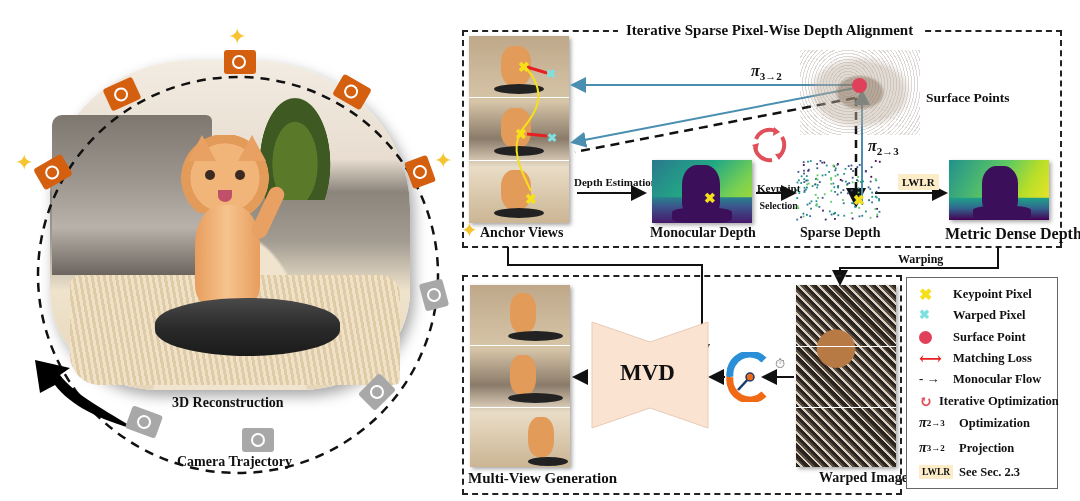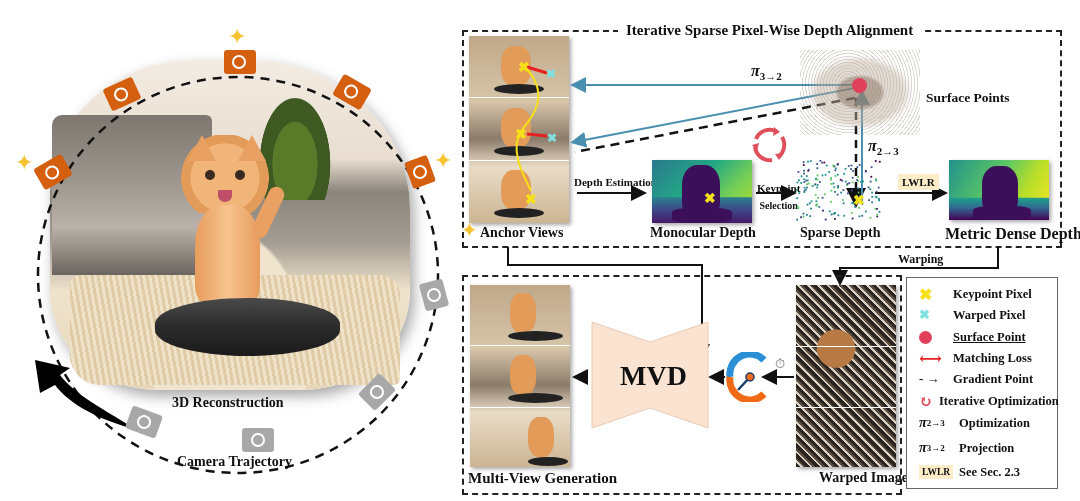--- a/index.html
+++ b/index.html
@@ -382,21 +382,21 @@
   <div class="abs" style="left:58px;top:132px;width:26px;height:40px;border-radius:40%;background:#e39b5a;"></div>
   <div class="abs" style="left:38px;top:46px;width:55px;height:10px;border-radius:50%;background:#222;"></div>
   <div class="abs" style="left:38px;top:108px;width:55px;height:10px;border-radius:50%;background:#222;"></div>
   <div class="abs" style="left:58px;top:172px;width:40px;height:9px;border-radius:50%;background:#222;"></div>
 </div>
 <div class="lbl" style="left:468px;top:470px;font-size:15px;">Multi-View Generation</div>
 
 <svg class="abs" style="left:590px;top:320px;" width="120" height="110">
   <polygon points="2,2 60,22 118,2 118,108 60,88 2,108" fill="#fbe3d2" stroke="#e8cbb5" stroke-width="1"></polygon>
 </svg>
-<div class="lbl" style="left:620px;top:360px;font-size:28px;">MVD</div>
+<div class="lbl" style="left:620px;top:360px;font-size:23px;">MVD</div>
 
 <svg class="abs" style="left:724px;top:352px;" width="50" height="50">
   <path d="M 40 8 A 20 20 0 0 0 6 25" fill="none" stroke="#2b8fd8" stroke-width="7"></path>
   <path d="M 6 25 A 20 20 0 0 0 40 42" fill="none" stroke="#f06a16" stroke-width="7"></path>
   <line x1="26" y1="25" x2="14" y2="38" stroke="#1a3a6a" stroke-width="2.5"></line>
   <circle cx="26" cy="25" r="4" fill="#f06a16" stroke="#1a3a6a" stroke-width="1.5"></circle>
 </svg>
 <div class="abs" style="left:775px;top:356px;font-size:13px;color:#666;">⏱</div>
 
 <div class="photo warped" style="left:796px;top:285px;width:100px;height:182px;">
@@ -407,33 +407,33 @@
 
 <div class="abs" style="left:906px;top:277px;width:152px;height:212px;border:1.5px solid #666;box-sizing:border-box;background:#fff;">
   <div class="legend-row" style="top:6px;">
     <span class="legend-sym" style="color:#f5e01a;font-size:16px;">✖</span>
     <span>Keypoint Pixel</span>
   </div>
   <div class="legend-row" style="top:27px;">
     <span class="legend-sym" style="color:#7fe0e0;font-size:13px;">✖</span>
     <span>Warped Pixel</span>
   </div>
-  <div class="legend-row" style="top:49px;text-decoration:underline;">
+  <div class="legend-row" style="top:49px;">
     <span class="legend-sym">
         <span style="display:inline-block;width:13px;height:13px;border-radius:50%;background:#e0405a;"></span>
       </span>
     <span>Surface Point</span>
   </div>
   <div class="legend-row" style="top:70px;">
     <span class="legend-sym" style="color:#e62020;font-size:16px;">⟷</span>
     <span>Matching Loss</span>
   </div>
   <div class="legend-row" style="top:91px;">
     <span class="legend-sym" style="font-size:13px;">- →</span>
-    <span>Gradient Point</span>
+    <span>Monocular Flow</span>
   </div>
   <div class="legend-row" style="top:113px;">
     <span class="legend-sym" style="color:#e0505a;font-size:16px;width:20px;">↻</span>
     <span>Iterative Optimization</span>
   </div>
   <div class="legend-row" style="top:135px;">
     <span class="legend-sym" style="width:40px;font-style:italic;font-size:14px;">π<sub style="font-size:9px;font-style:normal;">2→3</sub></span>
     <span>Optimization</span>
   </div>
   <div class="legend-row" style="top:160px;">

